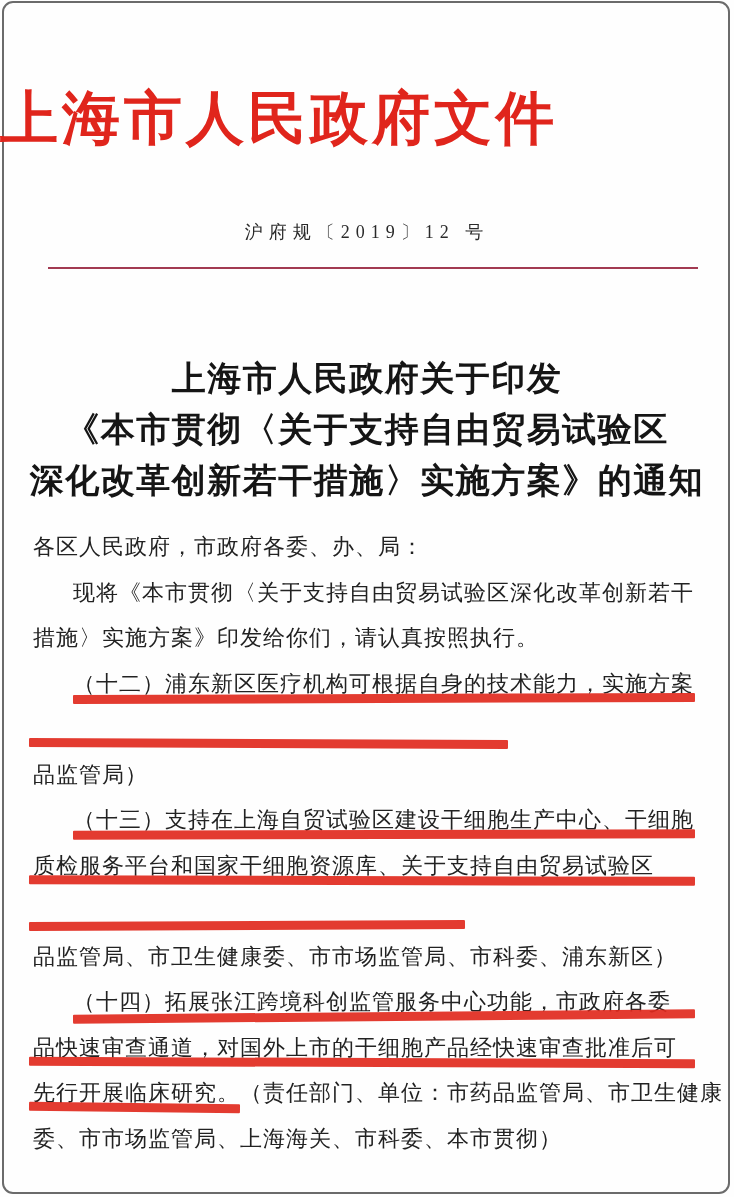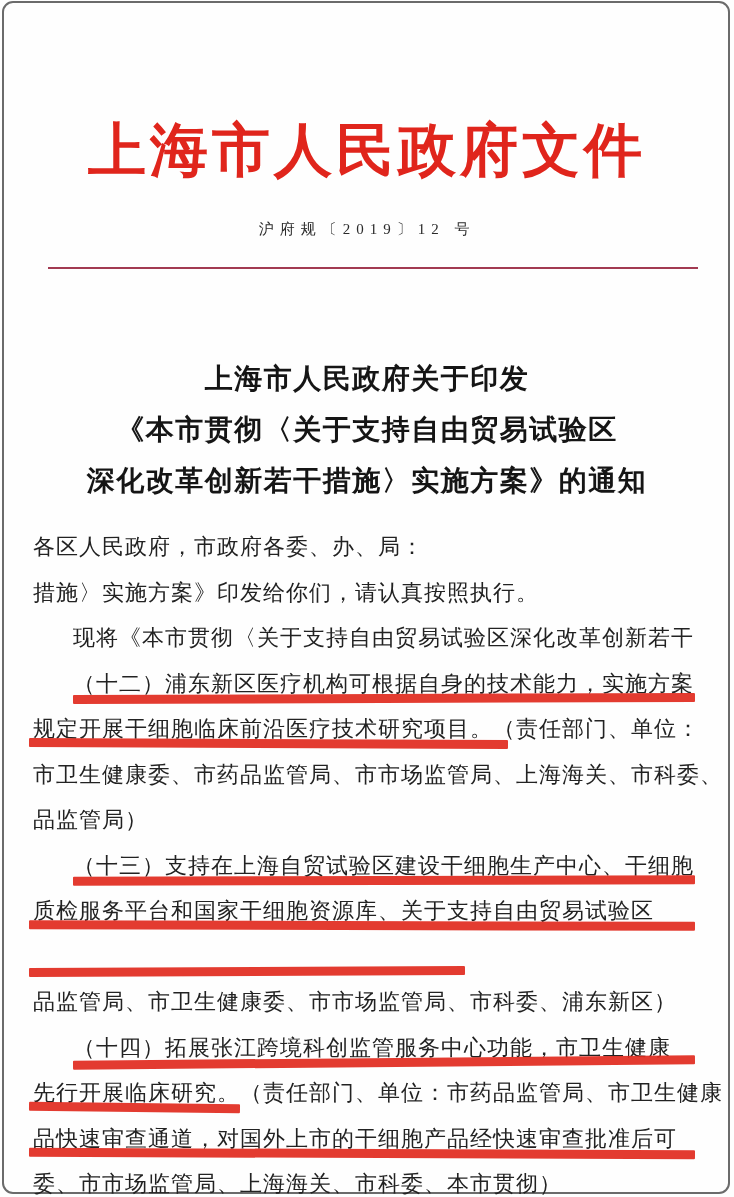--- a/index.html
+++ b/index.html
@@ -19,47 +19,45 @@
     left: 2px; top: 1px;
     width: 728px; height: 1193px;
     border: 2px solid #6b6b6b;
     border-radius: 11px;
     box-sizing: border-box;
     pointer-events: none;
   }
   .header-title {
     position: absolute;
     top: 84px; left: 0; width: 100%;
-    text-align: center;
     color: var(--header_red, #e0251c);
     font-size: 58px;
     font-weight: bold;
     letter-spacing: 4px;
     line-height: 1.2;
-    margin-top: 32px;
   }
   .doc-number {
     position: absolute;
     top: 220px; left: 0; width: 100%;
     text-align: center;
-    font-size: 15px;
+    font-size: 18px;
     letter-spacing: 6px;
     color: #2a2a2a;
   }
   .red-rule {
     position: absolute;
     top: 267px; left: 48px;
     width: 650px; height: 2px;
     background: var(--rule_red, #a23a52);
   }
   .doc-title {
     position: absolute;
     top: 353px; left: 0; width: 100%;
     text-align: center;
-    font-size: 28px;
+    font-size: 34px;
     font-weight: bold;
     color: #151515;
     line-height: 51px;
     letter-spacing: 1.5px;
   }
   .body-text {
     position: absolute;
     top: 524px; left: 33px;
     width: 667px;
     font-size: 22px;
@@ -96,28 +94,27 @@
   <div class="red-rule"></div>
 
   <div class="doc-title">
     <div>上海市人民政府关于印发</div>
     <div>《本市贯彻〈关于支持自由贸易试验区</div>
     <div>深化改革创新若干措施〉实施方案》的通知</div>
   </div>
 
   <div class="body-text" id="body-lines">
       <div class="line"><span class="line-text">各区人民政府，市政府各委、办、局：</span></div>
+      <div class="line indent"><span class="line-text">现将《本市贯彻〈关于支持自由贸易试验区深化改革创新若干</span></div>
       <div class="line"><span class="line-text">措施〉实施方案》印发给你们，请认真按照执行。</span></div>
-      <div class="line indent"><span class="line-text">现将《本市贯彻〈关于支持自由贸易试验区深化改革创新若干</span></div>
       <div class="line indent"><span class="line-text">（十二）浦东新区医疗机构可根据自身的技术能力，实施方案</span><div class="ul-bar" style="left: 40px; width: 622px; transform: rotate(-0.2deg);"></div></div>
-      <div class="line"><span class="line-text">规定开展干细胞临床前沿医疗技术研究项目。（责任部门、单位：</span><div class="ul-bar" style="left: -4px; width: 479px; transform: rotate(0.25deg);"></div></div>
-      <div class="line"><span class="line-text">市卫生健康委、市药品监管局、市市场监管局、上海海关、市科委、</span></div>
+      <div class="line"><div class="ul-bar" style="left: -4px; width: 479px; transform: rotate(0.25deg);"></div></div>
       <div class="line"><span class="line-text">品监管局）</span></div>
       <div class="line indent"><span class="line-text">（十三）支持在上海自贸试验区建设干细胞生产中心、干细胞</span><div class="ul-bar" style="left: 40px; width: 622px; transform: rotate(-0.15deg);"></div></div>
       <div class="line"><span class="line-text">质检服务平台和国家干细胞资源库、关于支持自由贸易试验区</span><div class="ul-bar" style="left: -4px; width: 666px; transform: rotate(0.15deg);"></div></div>
       <div class="line"><div class="ul-bar" style="left: -4px; width: 436px; transform: rotate(-0.25deg);"></div></div>
       <div class="line"><span class="line-text">品监管局、市卫生健康委、市市场监管局、市科委、浦东新区）</span></div>
-      <div class="line indent"><span class="line-text">（十四）拓展张江跨境科创监管服务中心功能，市卫生健康</span><div class="ul-bar" style="left: 40px; width: 622px; transform: rotate(-0.5deg);"></div></div>
+      <div class="line indent"><span class="line-text">（十四）拓展张江跨境科创监管服务中心功能，市政府各委</span><div class="ul-bar" style="left: 40px; width: 622px; transform: rotate(-0.5deg);"></div></div>
+      <div class="line"><span class="line-text">品快速审查通道，对国外上市的干细胞产品经快速审查批准后可</span><div class="ul-bar" style="left: -4px; width: 666px; transform: rotate(0.2deg);"></div></div>
       <div class="line"><span class="line-text">先行开展临床研究。（责任部门、单位：市药品监管局、市卫生健康</span><div class="ul-bar" style="left: -4px; width: 211px; transform: rotate(0.7deg);"></div></div>
-      <div class="line"><span class="line-text">品快速审查通道，对国外上市的干细胞产品经快速审查批准后可</span><div class="ul-bar" style="left: -4px; width: 666px; transform: rotate(0.2deg);"></div></div>
       <div class="line"><span class="line-text">委、市市场监管局、上海海关、市科委、本市贯彻）</span></div>
     </div>
 </div>
 
 </body></html>

